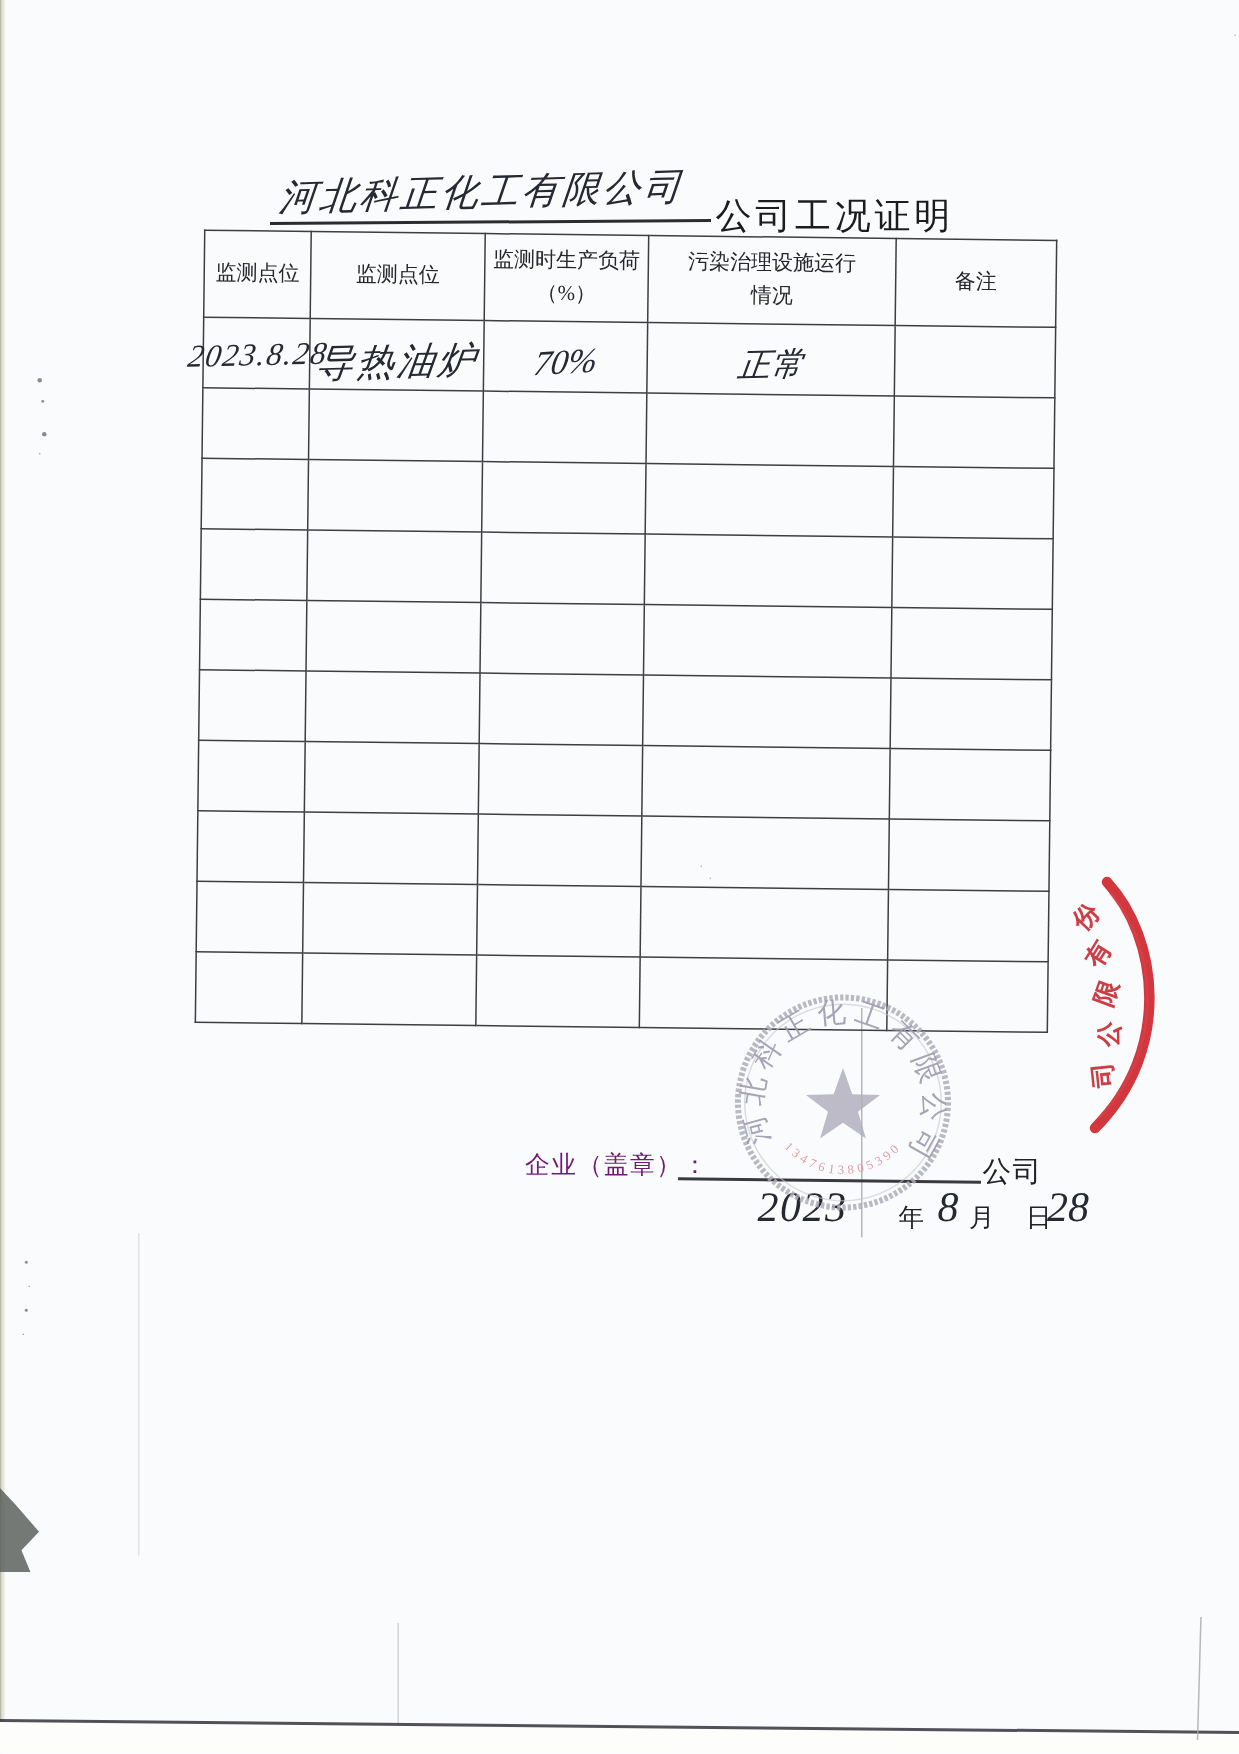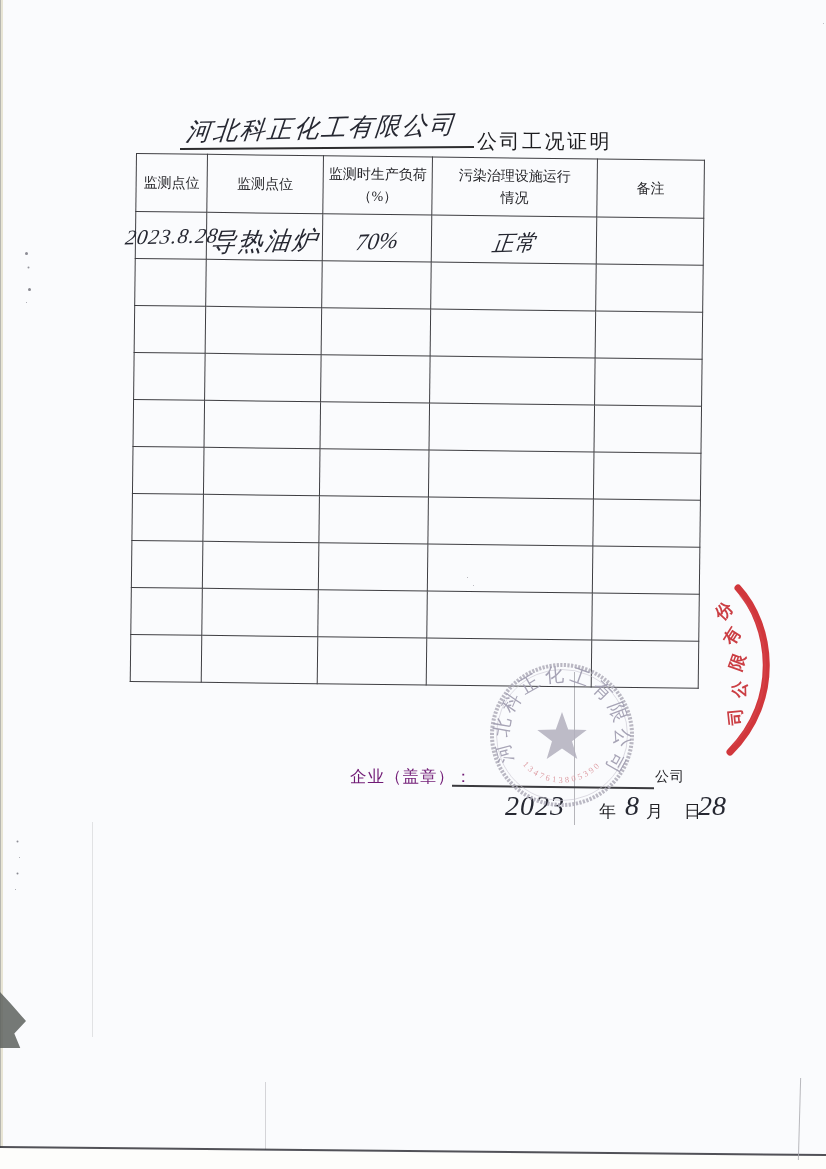--- a/index.html
+++ b/index.html
@@ -21,37 +21,37 @@
   .speckles{position:absolute;left:25px;top:252px;width:3px;height:3px;border-radius:50%;background:#70707a;opacity:.8;
     box-shadow:2px 14px 0 -0.5px #7b7b85, 3px 36px 0 0 #6c6c76, 0 49px 0 -1px #80808a,
       -9px 588px 0 -0.5px #74747e, -7px 604px 0 -1px #82828c, -9px 620px 0 -0.5px #6e6e78, -11px 636px 0 -1px #7d7d87,
       441px 324px 0 -1px #8d8d95, 447px 332px 0 -1px #95959d, 797px -230px 0 -1px #9a9aa0;}
   .blob{position:absolute;left:0;top:992px;width:26px;height:56px;background:#5d625e;opacity:.85;
     clip-path:polygon(0 0,40% 20%,100% 52%,55% 74%,78% 100%,0 100%);}
   
   .hand{font-style:italic;color:#262832;}
   .title-company{position:absolute;left:186px;top:111px;width:300px;font-size:25px;letter-spacing:2px;transform:rotate(-1.6deg) skewX(-7deg);white-space:nowrap;}
   .title-underline{position:absolute;left:180px;top:147px;width:294px;height:1.6px;background:#2c2c2e;transform:rotate(-0.4deg);}
-  .title-printed{position:absolute;left:477px;top:128px;font-size:20px;font-weight:500;letter-spacing:2.5px;color:#1c1c1f;white-space:nowrap;}
+  .title-printed{position:absolute;left:477px;top:128px;font-size:24px;font-weight:500;letter-spacing:2.5px;color:#1c1c1f;white-space:nowrap;}
   
   .table-wrap{position:absolute;left:136px;top:153px;transform:rotate(0.68deg);transform-origin:left top;}
   table{border-collapse:collapse;table-layout:fixed;}
   th,td{border:1px solid #3e3e42;padding:0;text-align:center;vertical-align:middle;}
   th{font-size:14px;font-weight:500;color:#27272b;white-space:pre-line;line-height:1.55;height:57px;}
   td{height:46px;font-size:14px;}
   .c0{width:71px;} .c1{width:116px;} .c2{width:109px;} .c3{width:165px;} .c4{width:107px;}
   .pos-rel{position:relative;}
   .hand-date{position:absolute;left:-44px;top:12px;width:160px;font-size:21px;letter-spacing:1px;transform:rotate(-2deg) skewX(-10deg);white-space:nowrap;}
   .hand-point{display:inline-block;font-size:25px;letter-spacing:2px;transform:translateY(4px) rotate(-2deg) skewX(-8deg);white-space:nowrap;}
   .hand-load{display:inline-block;font-size:23px;transform:translateY(4px) rotate(-4deg) skewX(-12deg);}
   .hand-status{display:inline-block;font-size:22px;transform:translateY(4px) rotate(-2deg) skewX(-8deg);}
   
   .seal-label{position:absolute;left:350px;top:766px;font-size:16.5px;letter-spacing:1px;color:#701a75;}
   .footer-underline{position:absolute;left:452px;top:786px;width:202px;height:1.6px;background:#3a3a3e;transform:rotate(0.7deg);}
-  .company-suffix{position:absolute;left:655px;top:768px;font-size:14px;letter-spacing:1px;color:#222226;}
+  .company-suffix{position:absolute;left:655px;top:768px;font-size:19px;letter-spacing:1px;color:#222226;}
   .date-line{position:absolute;left:505px;top:790px;width:220px;height:44px;}
   .date-line .u{position:absolute;font-size:17px;color:#222226;top:10px;}
   .date-line .h{position:absolute;font-size:28px;top:0;}
   .d-year{left:0px;letter-spacing:1px;font-style:italic;}
   .u-year{left:94px;}
   .d-month{left:120px;}
   .u-month{left:141px;}
   .d-day{left:156px;margin-left:37px;}
   .u-day{left:179px;}
   

